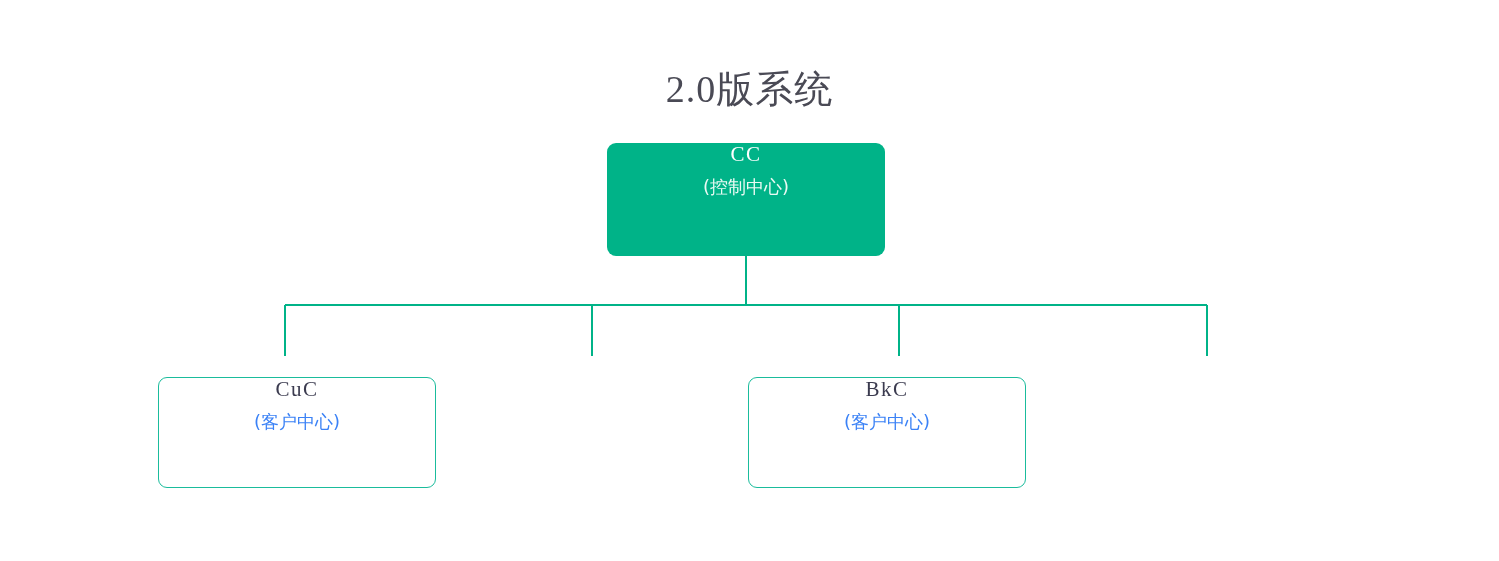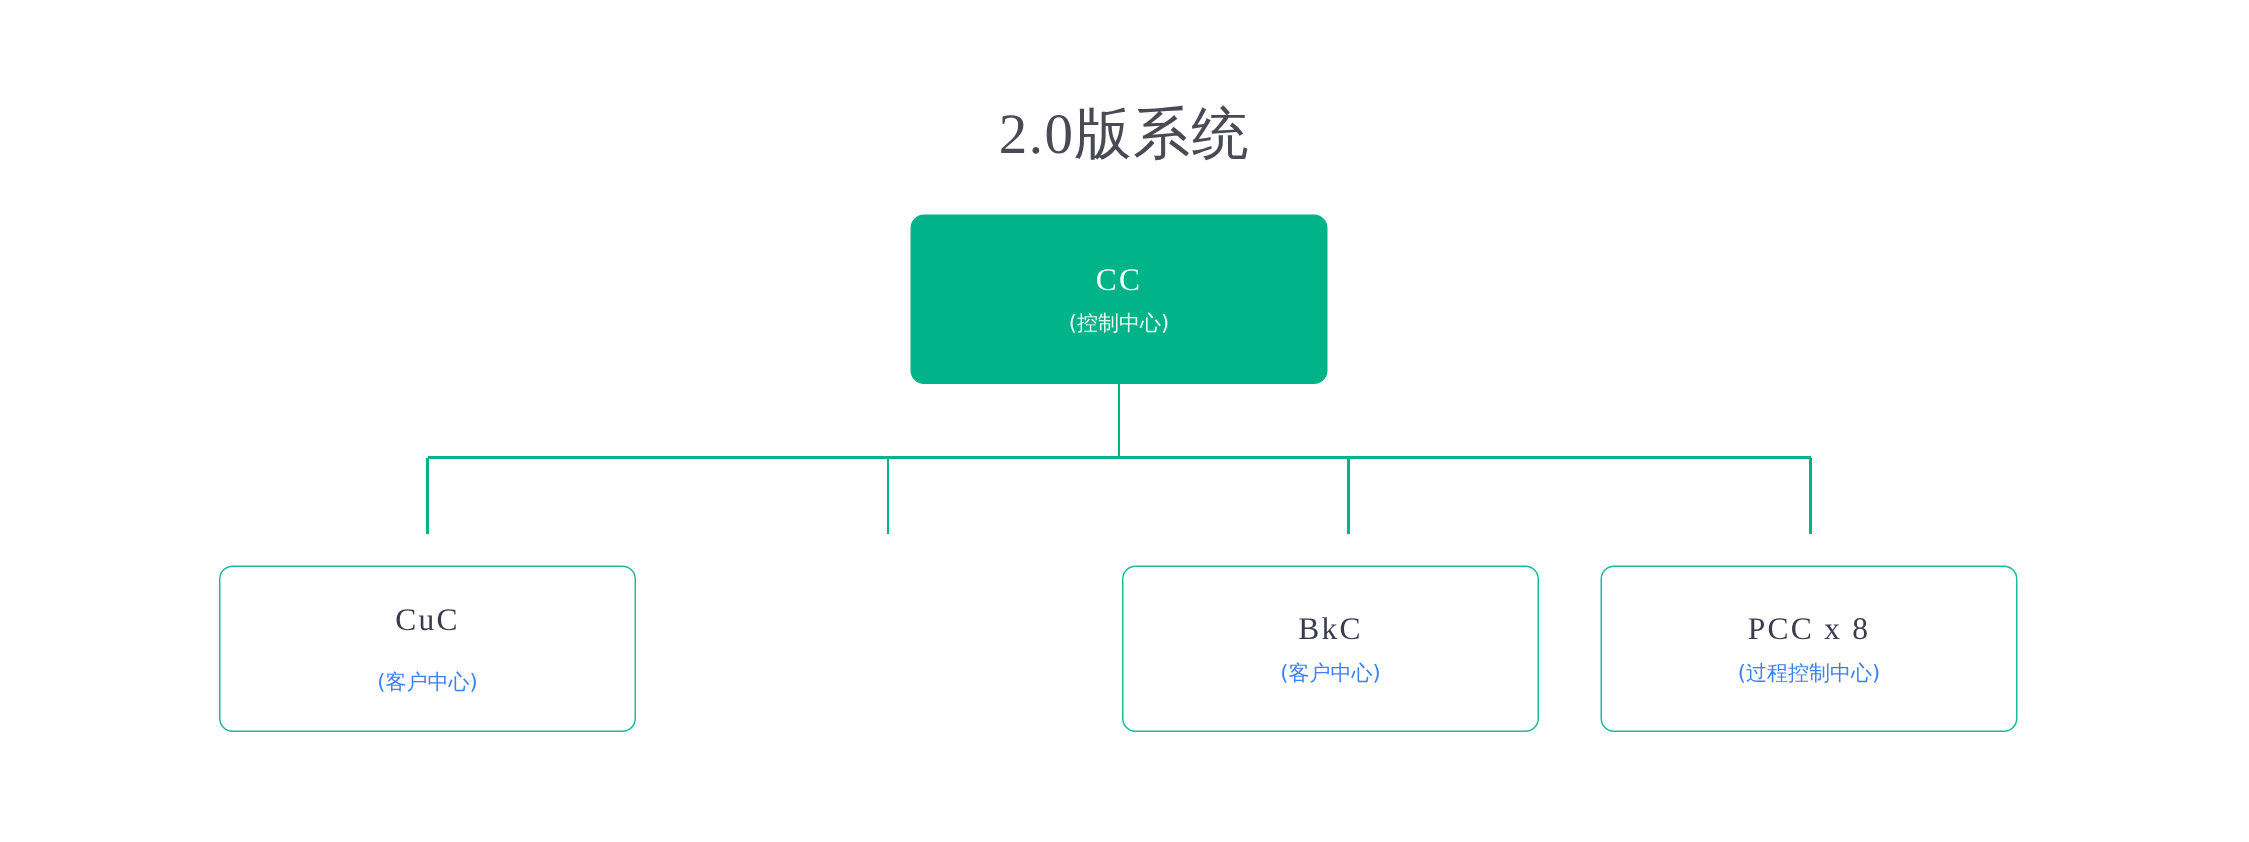--- a/index.html
+++ b/index.html
@@ -47,56 +47,55 @@
   }
 
   
   .node {
     position: absolute;
     box-sizing: border-box;
     border-radius: 9px;
     display: flex;
     flex-direction: column;
     align-items: center;
-    justify-content: center;
   }
 
   .node-root {
     left: 607px;
     top: 143px;
     width: 278px;
     height: 113px;
     background: #00b388;
     border: none;
   }
 
   .node-child {
     top: 377px;
     width: 278px;
     height: 111px;
     background: #ffffff;
     border: 1.4px solid #1abc9c;
   }
 
-  .node-child-0 { left: 146px; gap: 12px; }
+  .node-child-0 { left: 158px; }
   .node-child-1 { left: 453px; }
   .node-child-2 { left: 748px; }
   .node-child-3 { left: 1067px; }
 
   .node-code {
     font-family: "Liberation Serif", "DejaVu Serif", serif;
     font-size: 21px;
     line-height: 1.1;
     letter-spacing: 1.5px;
     white-space: nowrap;
   }
 
   .node-desc {
     font-family: "DejaVu Sans", "Liberation Sans", sans-serif;
-    font-size: 14px;
+    font-size: 18px;
     line-height: 1.2;
     margin-top: 10px;
     white-space: nowrap;
   }
 
   .node-root .node-code { color: #ffffff; }
   .node-root .node-desc { color: #eafaf4; }
 
   .node-child .node-code { color: #3b3b4f; }
   .node-child .node-desc { color: #3b82f6; }
@@ -128,18 +127,14 @@
     <div class="node-code">CuC</div>
     <div class="node-desc">(客户中心)</div>
   </div>
 
 
   <div class="node node-child node-child-2">
     <div class="node-code">BkC</div>
     <div class="node-desc">(客户中心)</div>
   </div>
 
-  <div class="node node-child node-child-3">
-    <div class="node-code">PCC x 8</div>
-    <div class="node-desc">(过程控制中心)</div>
-  </div>
 
 </div>
 
 </body></html>

